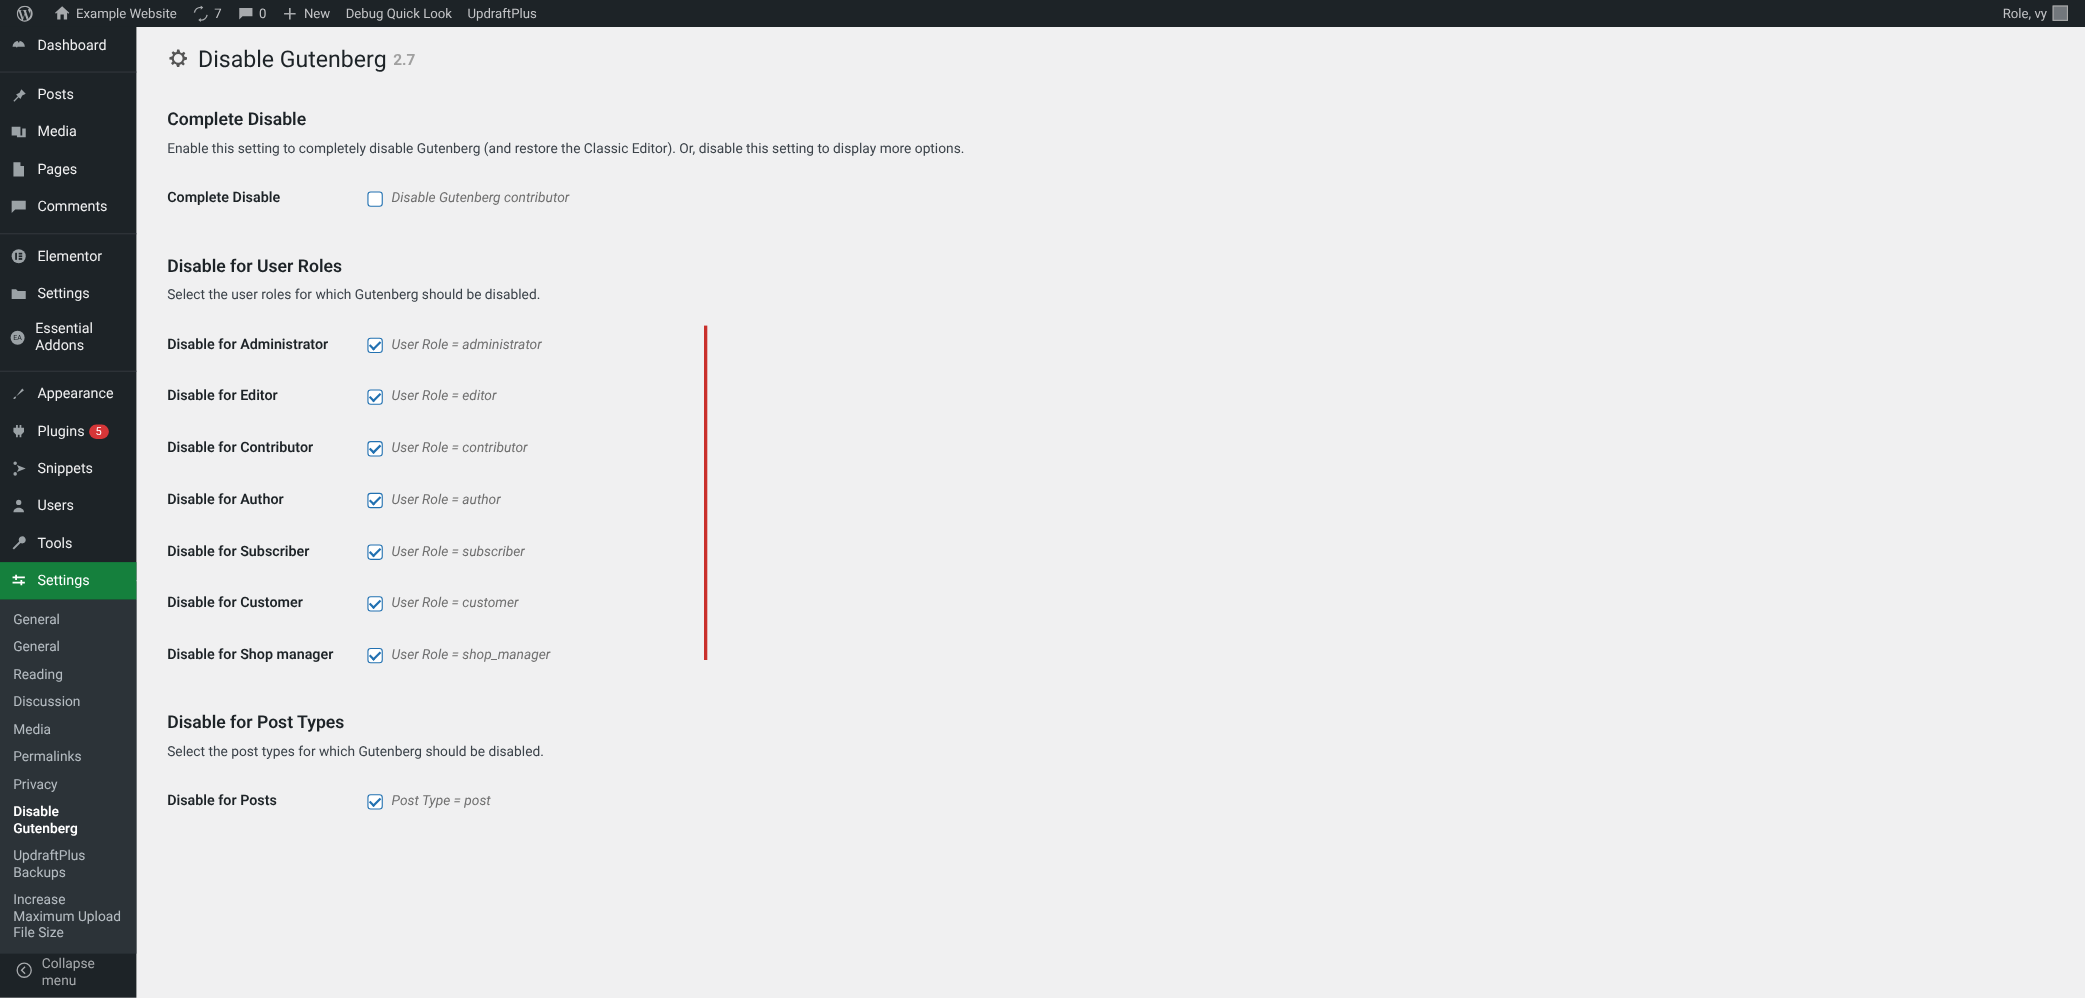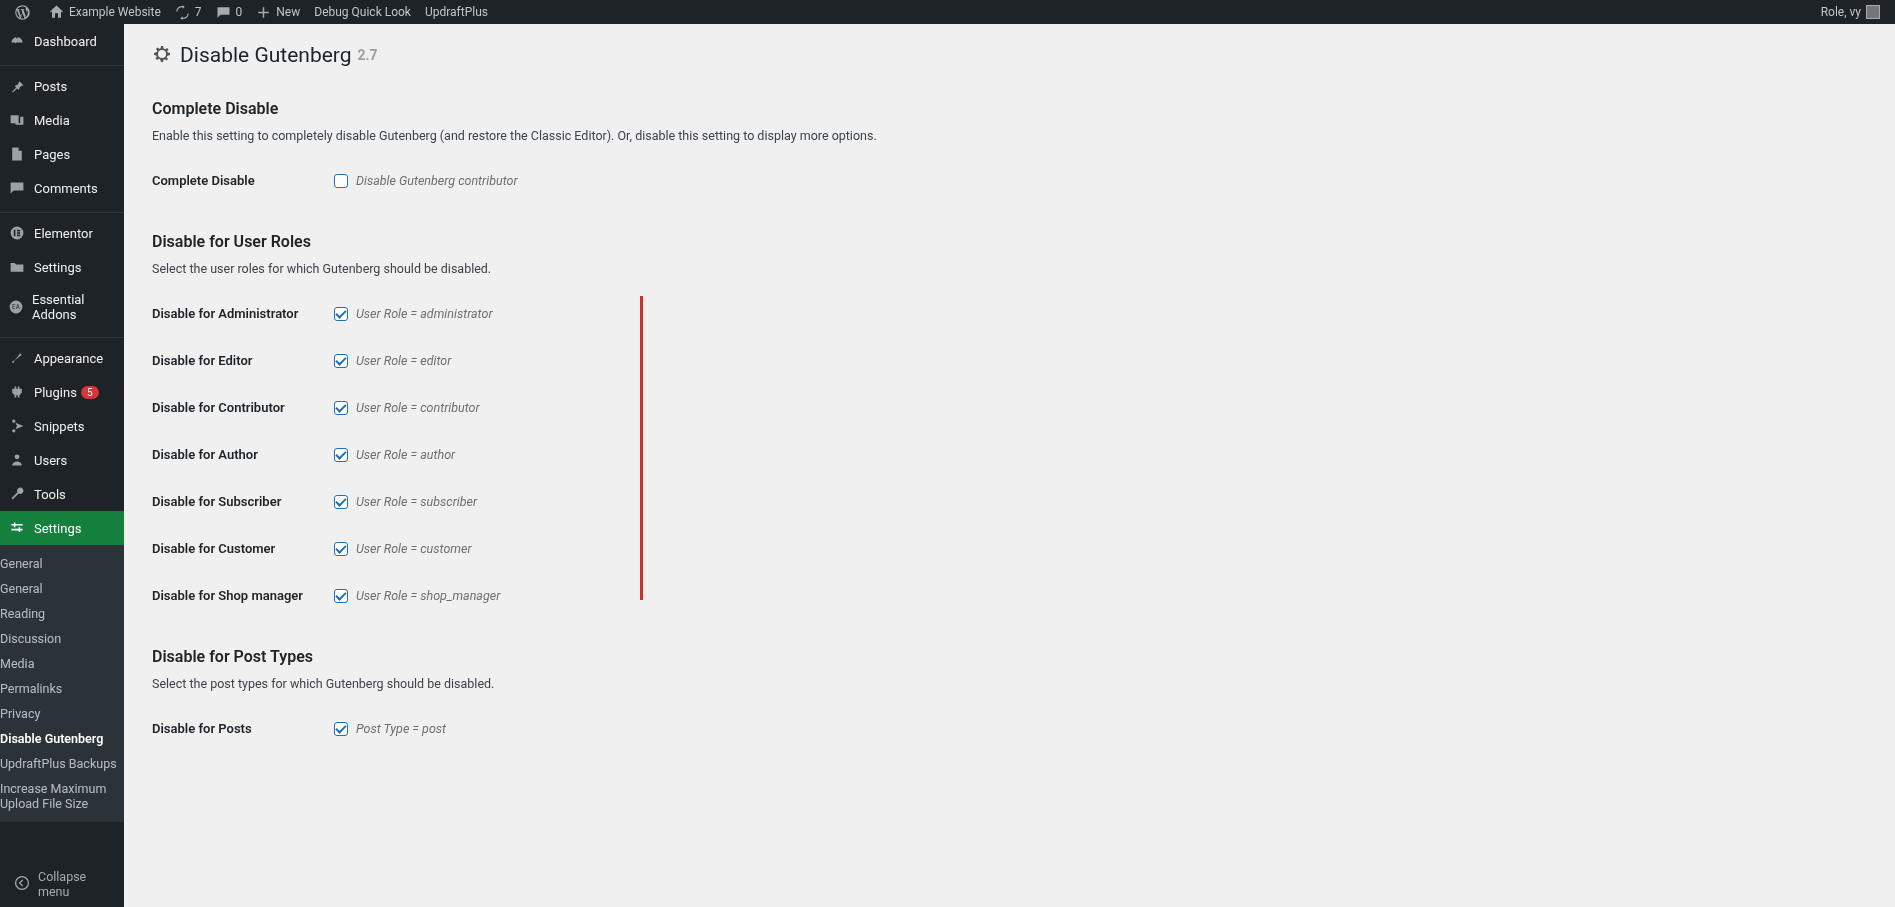--- a/index.html
+++ b/index.html
@@ -15,21 +15,21 @@
 
 
 #adminmenu { position:fixed; top:24px; left:0; bottom:0; width:124px; background:#1d2327; color:#f0f0f1; overflow:visible; font-size:13px; }
 #adminmenu .menu-item { display:flex; align-items:center; padding:8px 8px; cursor:pointer; color:#f0f0f1; position:relative; }
 #adminmenu .menu-item.current { background:#15803d; color:#fff; }
 #adminmenu .menu-item .mi { width:18px; height:18px; margin-right:8px; display:inline-flex; align-items:center; justify-content:center; }
 #adminmenu .menu-item .mi svg { width:16px; height:16px; fill:rgba(240,246,252,.6); }
 #adminmenu .menu-item.current .mi svg { fill:#fff; }
 #adminmenu .menu-sep { height:5px; border-bottom:1px solid #32373c; margin:3px 0; }
 #adminmenu .submenu { background:#2c3338; padding:6px 0; }
-#adminmenu .submenu a { display:block; padding:5px 0; color:rgba(240,246,252,.7); cursor:pointer; font-size:12.5px; }
+#adminmenu .submenu a { display:block; padding:5px 12px; color:rgba(240,246,252,.7); cursor:pointer; font-size:12.5px; }
 #adminmenu .submenu a.current { color:#fff; font-weight:600; }
 #adminmenu .menu-item .badge { background:#d63638; color:#fff; border-radius:9px; font-size:10px; padding:1px 6px; margin-left:4px; }
 #adminmenu .pointer { position:absolute; right:-8px; top:50%; transform:translateY(-50%); width:0; height:0; border-top:8px solid transparent; border-bottom:8px solid transparent; border-right:8px solid #f0f0f1; }
 #adminmenu .collapse { position:absolute; bottom:0; left:6px; right:0; display:flex; align-items:center; padding:8px 8px; cursor:pointer; color:#a7aaad; font-size:12.5px; }
 #adminmenu .collapse .mi { margin-right:8px; }
 
 
 #wpcontent { margin-left:132px; padding-top:24px; }
 #wpbody { padding:10px 20px 40px 20px; }
 .page-title { display:flex; align-items:center; padding:9px 0 4px; }

